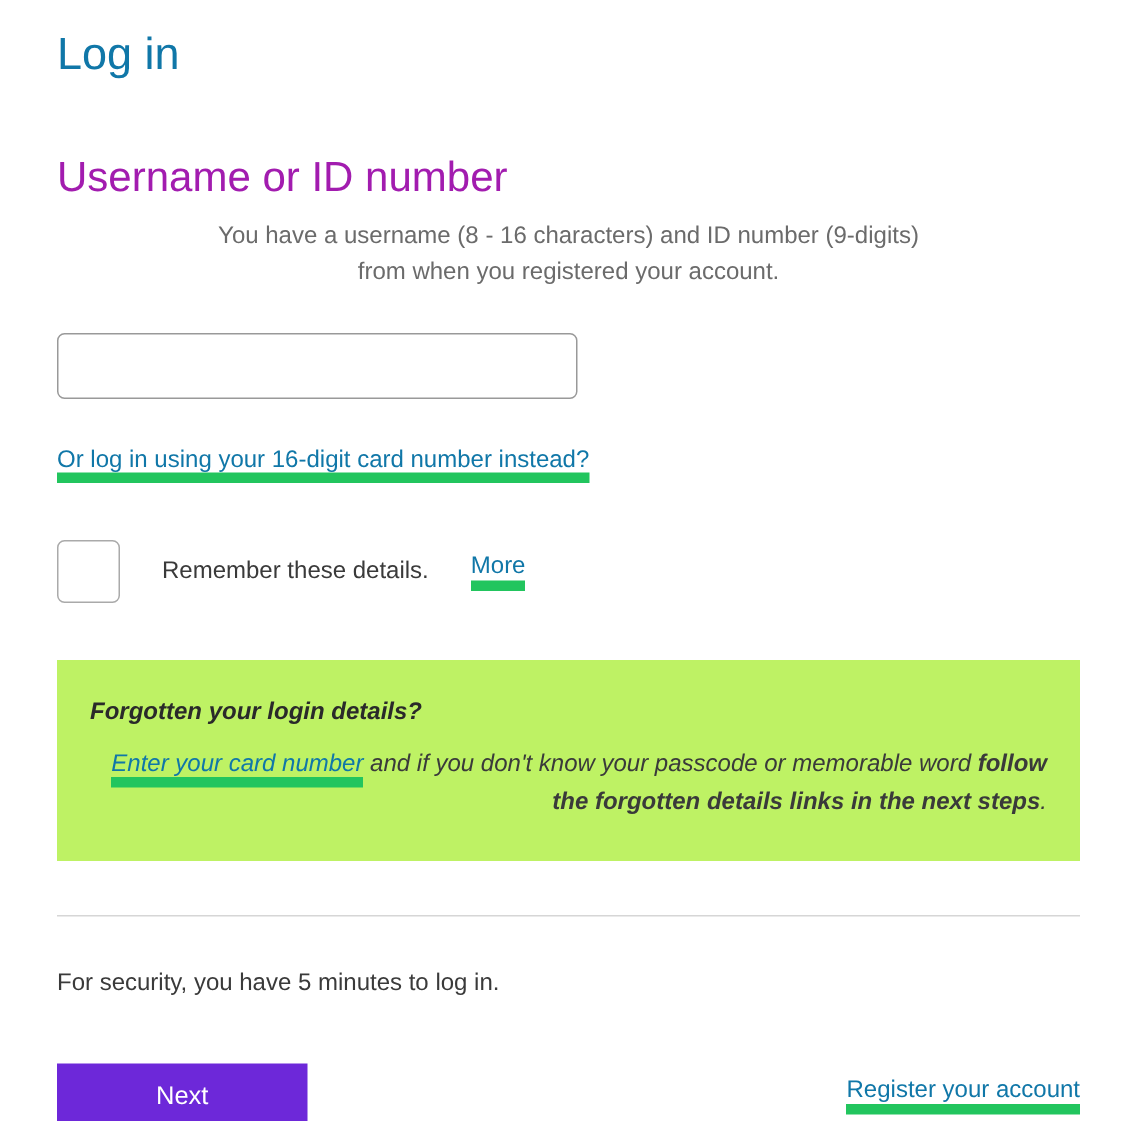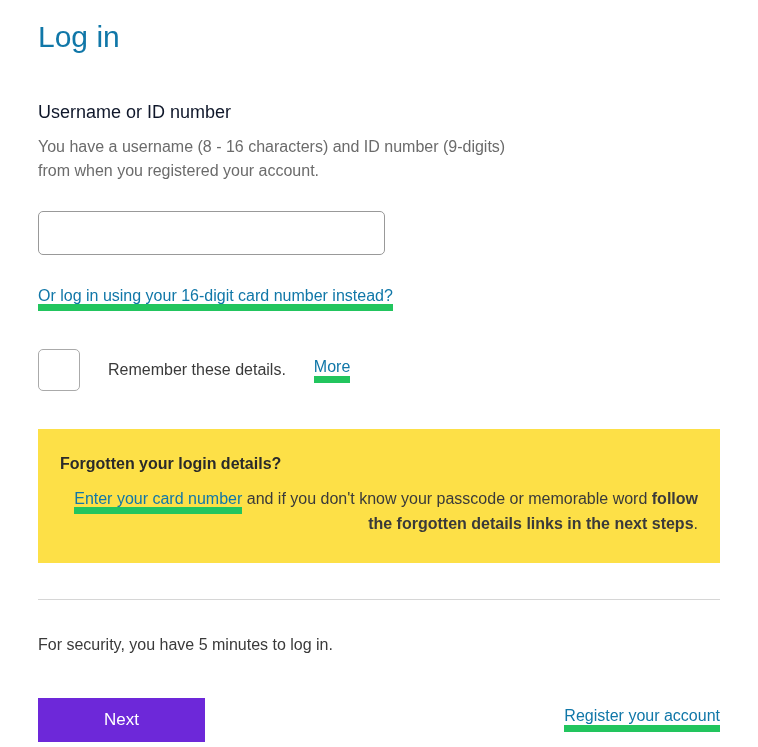--- a/index.html
+++ b/index.html
@@ -14,30 +14,31 @@
       width: 758px;
       color: #333;
     }
     .page-title {
       font-size: 30px;
       font-weight: 400;
       color: #1077a8;
       margin-bottom: 48px;
     }
     .field-label {
-      font-size: 18px;
+      font-size: 28px;
       font-weight: 400;
-      color: #0f172a;
+      color: #a21caf;
       margin-bottom: 12px;
     }
     .field-help {
       font-size: 16px;
       color: #6b6b6b;
       line-height: 1.5;
       margin-bottom: 28px;
+      text-align: center;
     }
     .text-input {
       width: 347px;
       height: 44px;
       border: 1px solid #999;
       border-radius: 5px;
       font-size: 16px;
       padding: 0 10px;
       margin-bottom: 32px;
     }
@@ -67,23 +68,24 @@
       background: #fff;
     }
     .checkbox:checked {
       background: #1077a8;
     }
     .remember-text {
       font-size: 16px;
       color: #3a3a3a;
     }
     .info-box {
-      background: #fde047;
+      background: #bef264;
       padding: 26px 22px;
       margin-bottom: 36px;
+      font-style: italic;
     }
     .info-title {
       font-size: 16px;
       font-weight: 700;
       color: #2a2a2a;
       margin-bottom: 14px;
     }
     .info-text {
       font-size: 16px;
       color: #3a3a3a;

